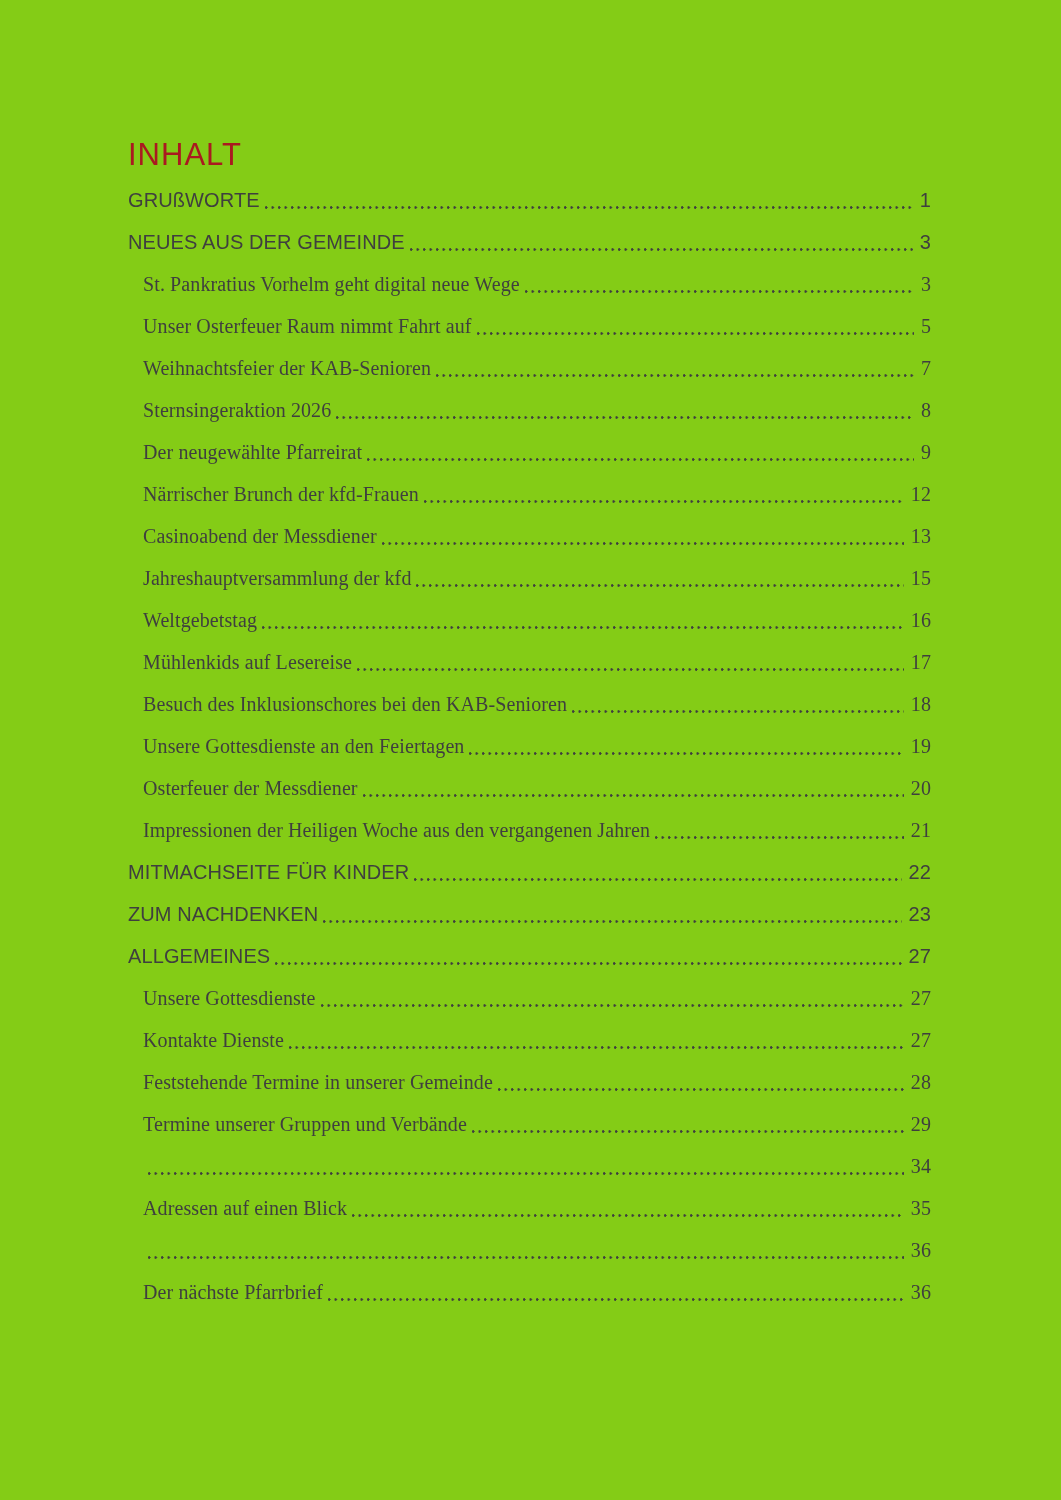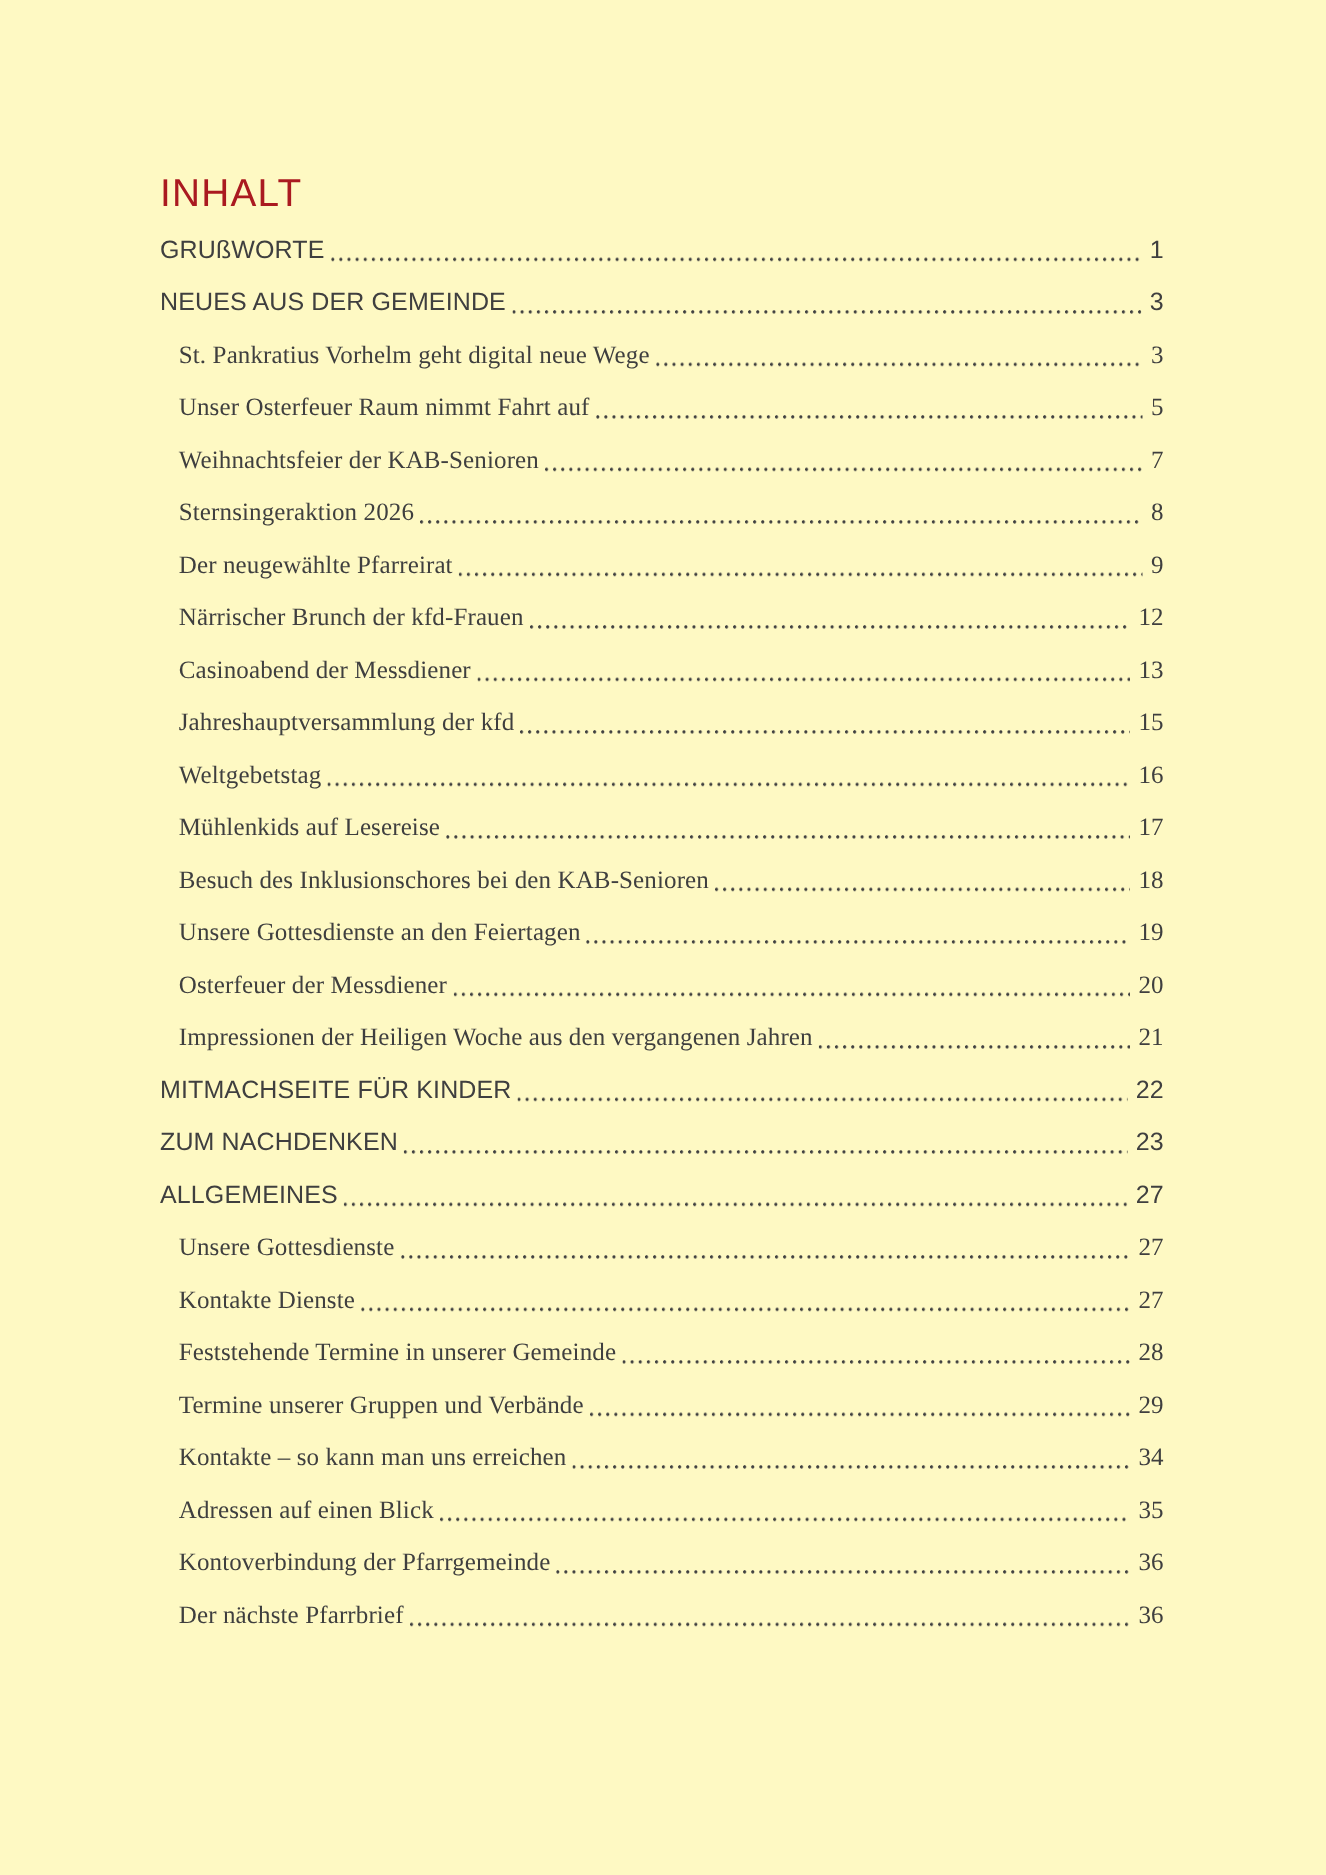--- a/index.html
+++ b/index.html
@@ -4,21 +4,21 @@
 <style>
   html, body {
     margin: 0;
     padding: 0;
     background: #ffffff;
   }
   .page {
     position: relative;
     width: 1061px;
     height: 1500px;
-    background: #fef9c3;
+    background: #84cc16;
     box-sizing: border-box;
     padding: 138px 130px 0 128px;
     font-family: "Liberation Sans", sans-serif;
     overflow: hidden;
   }
   .doc-title {
     font-size: 31px;
     line-height: 34px;
     font-weight: 300;
     letter-spacing: 1px;
@@ -210,33 +210,31 @@
       <span class="toc-page">28</span>
     </div>
 
     <div class="toc-row lvl2">
       <span class="toc-label">Termine unserer Gruppen und Verbände</span>
       <span class="dot-leader"></span>
       <span class="toc-page">29</span>
     </div>
 
     <div class="toc-row lvl2">
-      <span class="toc-label">Kontakte – so kann man uns erreichen</span>
       <span class="dot-leader"></span>
       <span class="toc-page">34</span>
     </div>
 
     <div class="toc-row lvl2">
       <span class="toc-label">Adressen auf einen Blick</span>
       <span class="dot-leader"></span>
       <span class="toc-page">35</span>
     </div>
 
     <div class="toc-row lvl2">
-      <span class="toc-label">Kontoverbindung der Pfarrgemeinde</span>
       <span class="dot-leader"></span>
       <span class="toc-page">36</span>
     </div>
 
     <div class="toc-row lvl2">
       <span class="toc-label">Der nächste Pfarrbrief</span>
       <span class="dot-leader"></span>
       <span class="toc-page">36</span>
     </div>
 

